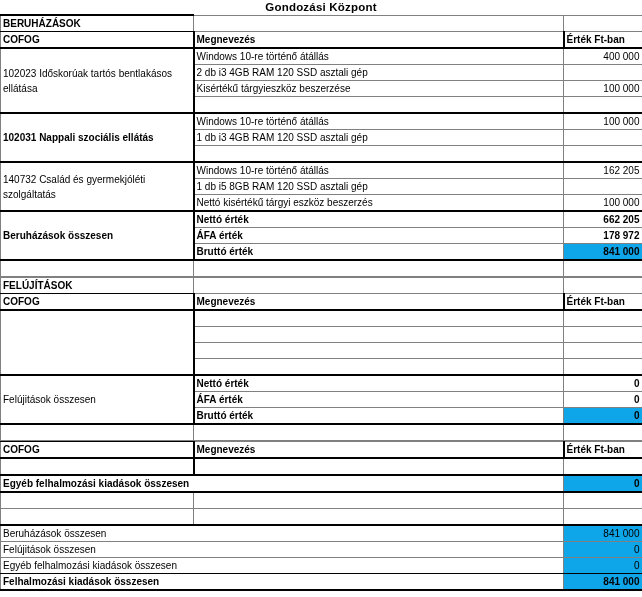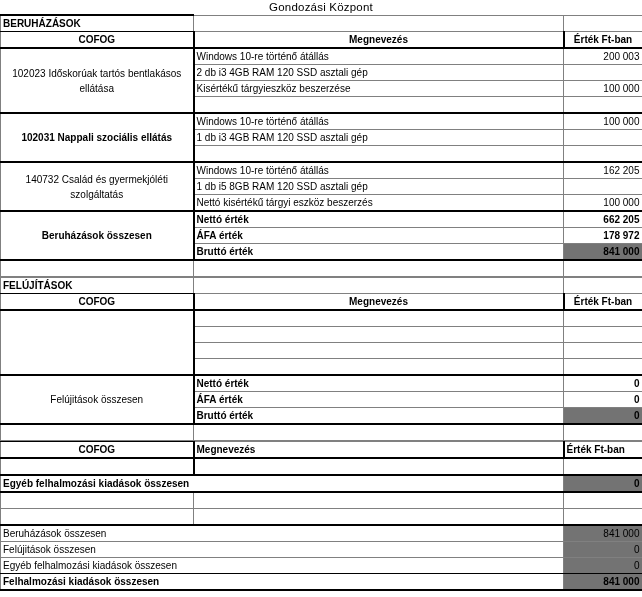--- a/index.html
+++ b/index.html
@@ -20,21 +20,21 @@
     width: 642px;
     height: 597px;
     position: relative;
     box-sizing: border-box;
   }
 
   .title-row {
     height: 14px;
     line-height: 14px;
     text-align: center;
-    font-weight: normal;
+    font-weight: bold;
     font-size: 11.5px;
     letter-spacing: 0.2px;
   }
 
   table.grid {
     border-collapse: collapse;
     table-layout: fixed;
     width: 642px;
     padding-left: 41px;
   }
@@ -59,25 +59,25 @@
   .bb-thick { border-bottom: 2px solid #000; }
   .bl-thick { border-left: 2px solid #000; }
   .br-thick { border-right: 2px solid #000; }
   .bt-thin  { border-top: 1px solid #808080; }
   .bb-thin  { border-bottom: 1px solid #808080; }
   .bl-thin  { border-left: 1px solid #808080; }
   .br-thin  { border-right: 1px solid #808080; }
   .bt-med   { border-top: 1px solid #000; }
   .bb-med   { border-bottom: 1px solid #000; }
 
-  .ctr { text-align: center; }
+  .ctr { text-align: left; }
   .rgt { text-align: right; }
   .lft { text-align: left; }
   .bold { font-weight: bold; }
-  .shade { background: #737373; }
+  .shade { background: #0ea5e9; }
   .vmid { vertical-align: middle; }
 
   .num { padding-right: 4px; }
   .txt { padding-left: 3px; }
 
   .spacer td { height: 8px; }
   .spacer-tall td { height: 13px; }
 </style>
 </head>
 <body>
@@ -101,21 +101,21 @@
 
       <tr>
         <td class="bt-med bb-thick bl-thin ctr bold">COFOG</td>
         <td class="bt-thin bb-thick bl-thick ctr bold">Megnevezés</td>
         <td class="bt-thin bb-thick bl-thick br-thick ctr bold">Érték Ft-ban</td>
       </tr>
 
       <tr>
         <td rowspan="4" class="bl-thin br-thick bb-thick ctr vmid" style="white-space:normal; line-height:15px;margin-left:11px;">102023 Időskorúak tartós bentlakásos ellátása</td>
         <td class="bb-thin br-thin txt">Windows 10-re történő átállás</td>
-        <td class="bb-thin br-thick rgt num">200 003</td>
+        <td class="bb-thin br-thick rgt num">400 000</td>
       </tr>
       <tr>
         <td class="bb-thin br-thin txt">2 db i3 4GB RAM 120 SSD asztali gép</td>
         <td class="bb-thin br-thick rgt num"></td>
       </tr>
       <tr>
         <td class="bb-thin br-thin txt">Kisértékű tárgyieszköz beszerzése</td>
         <td class="bb-thin br-thick rgt num">100 000</td>
       </tr>
       <tr>

